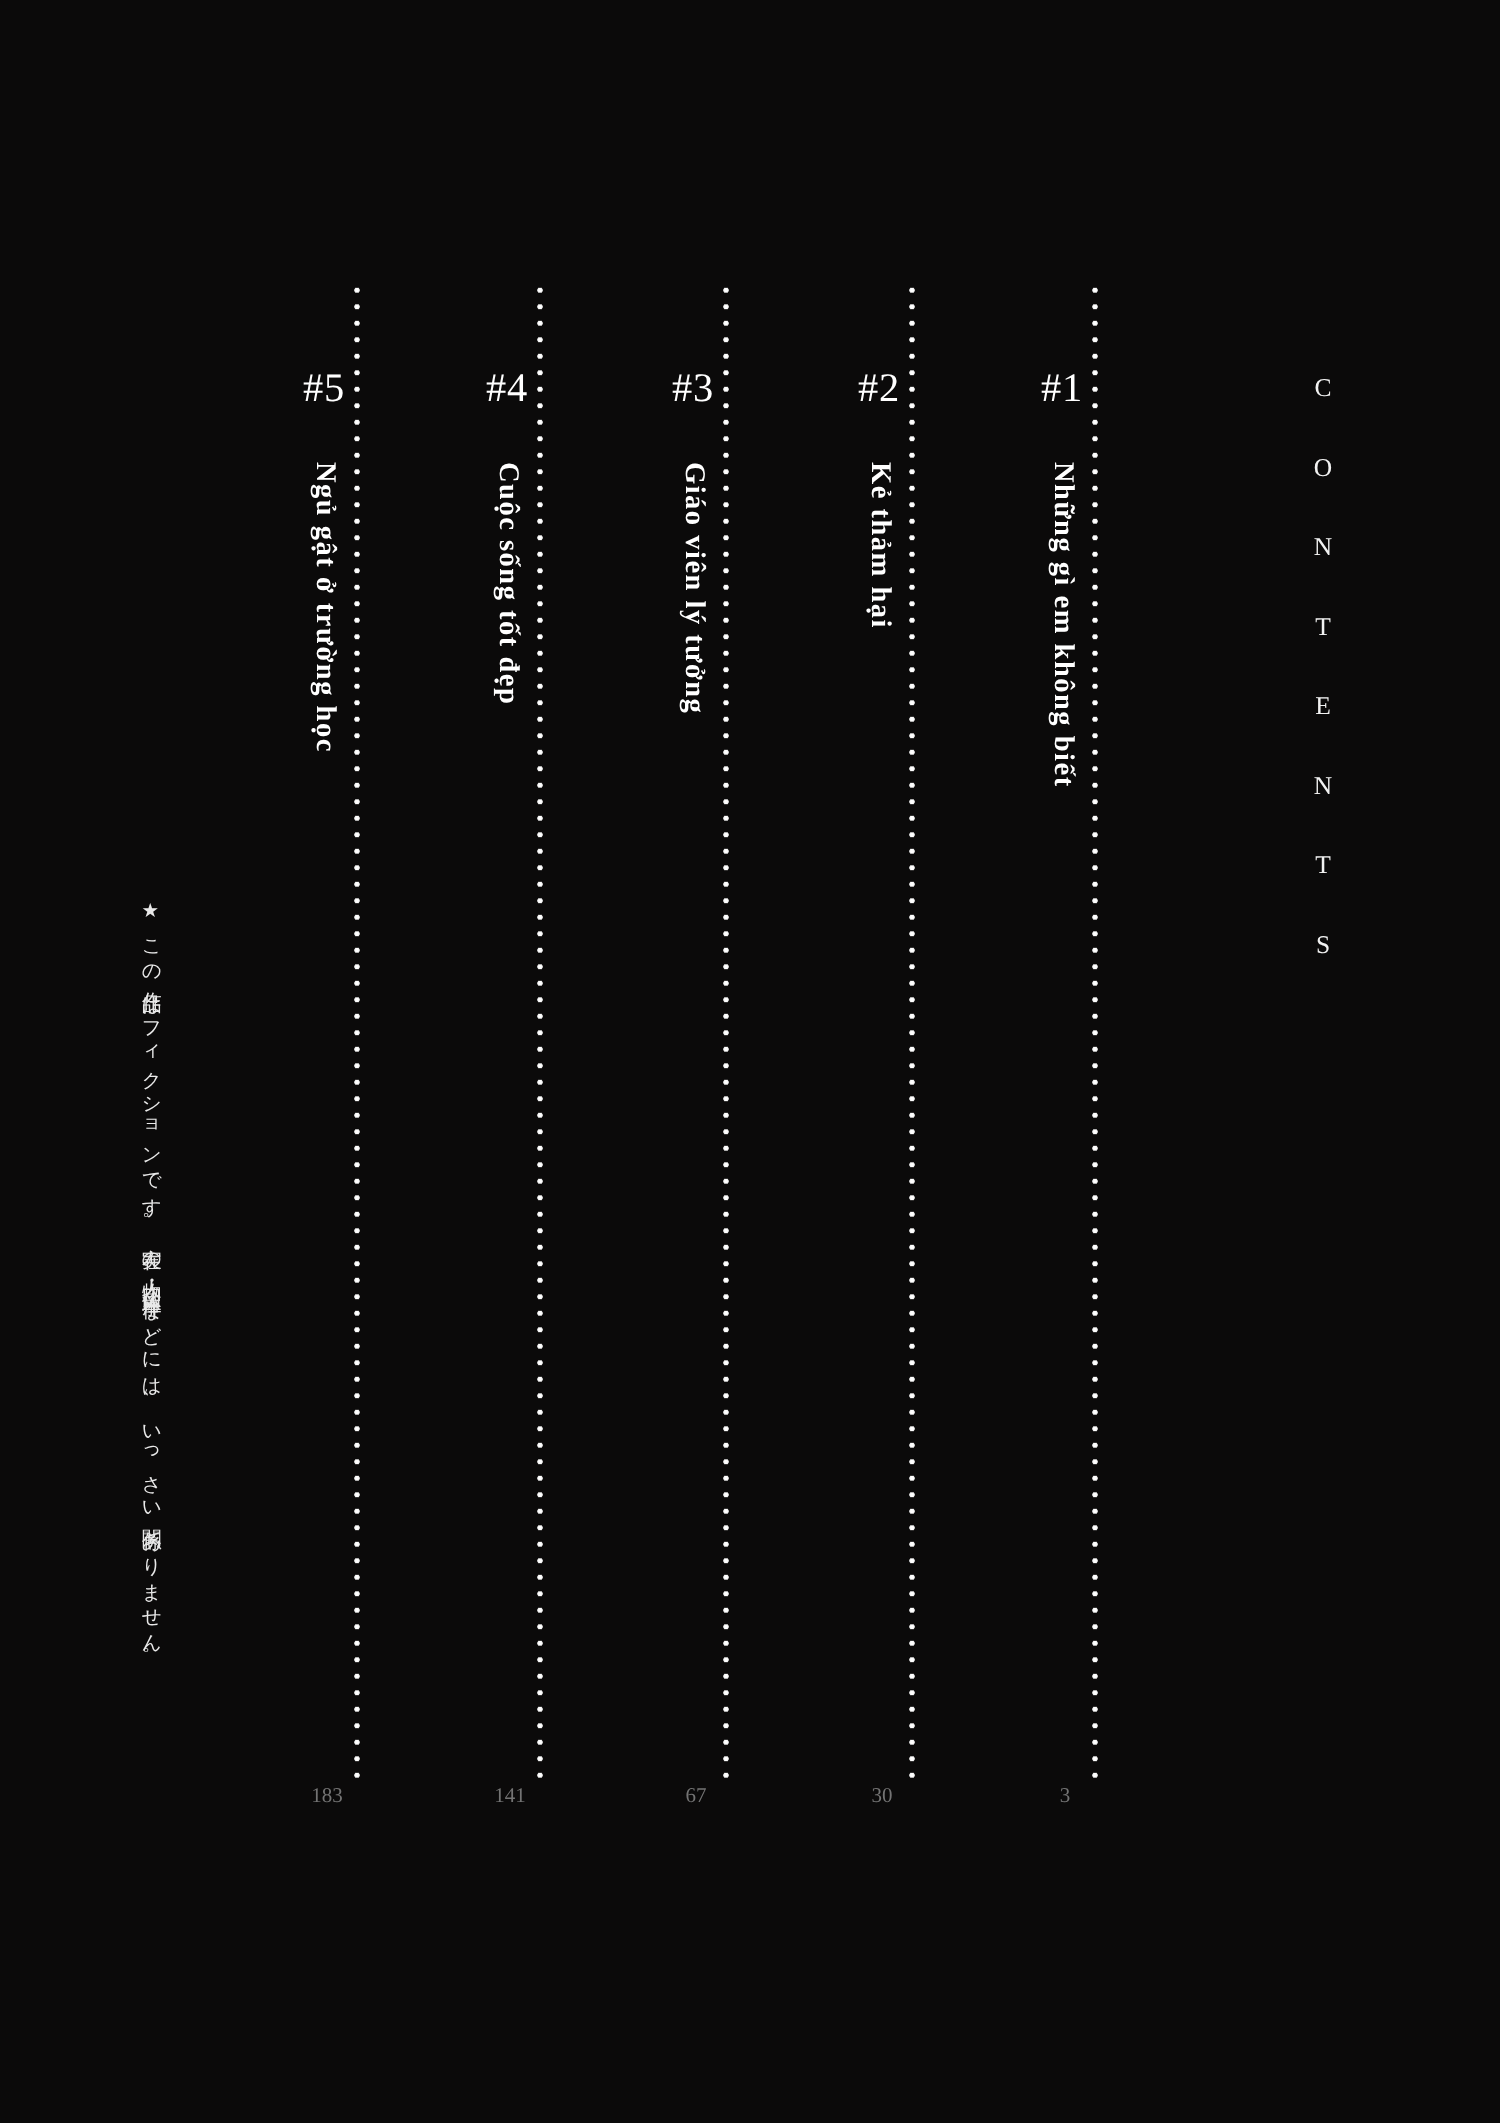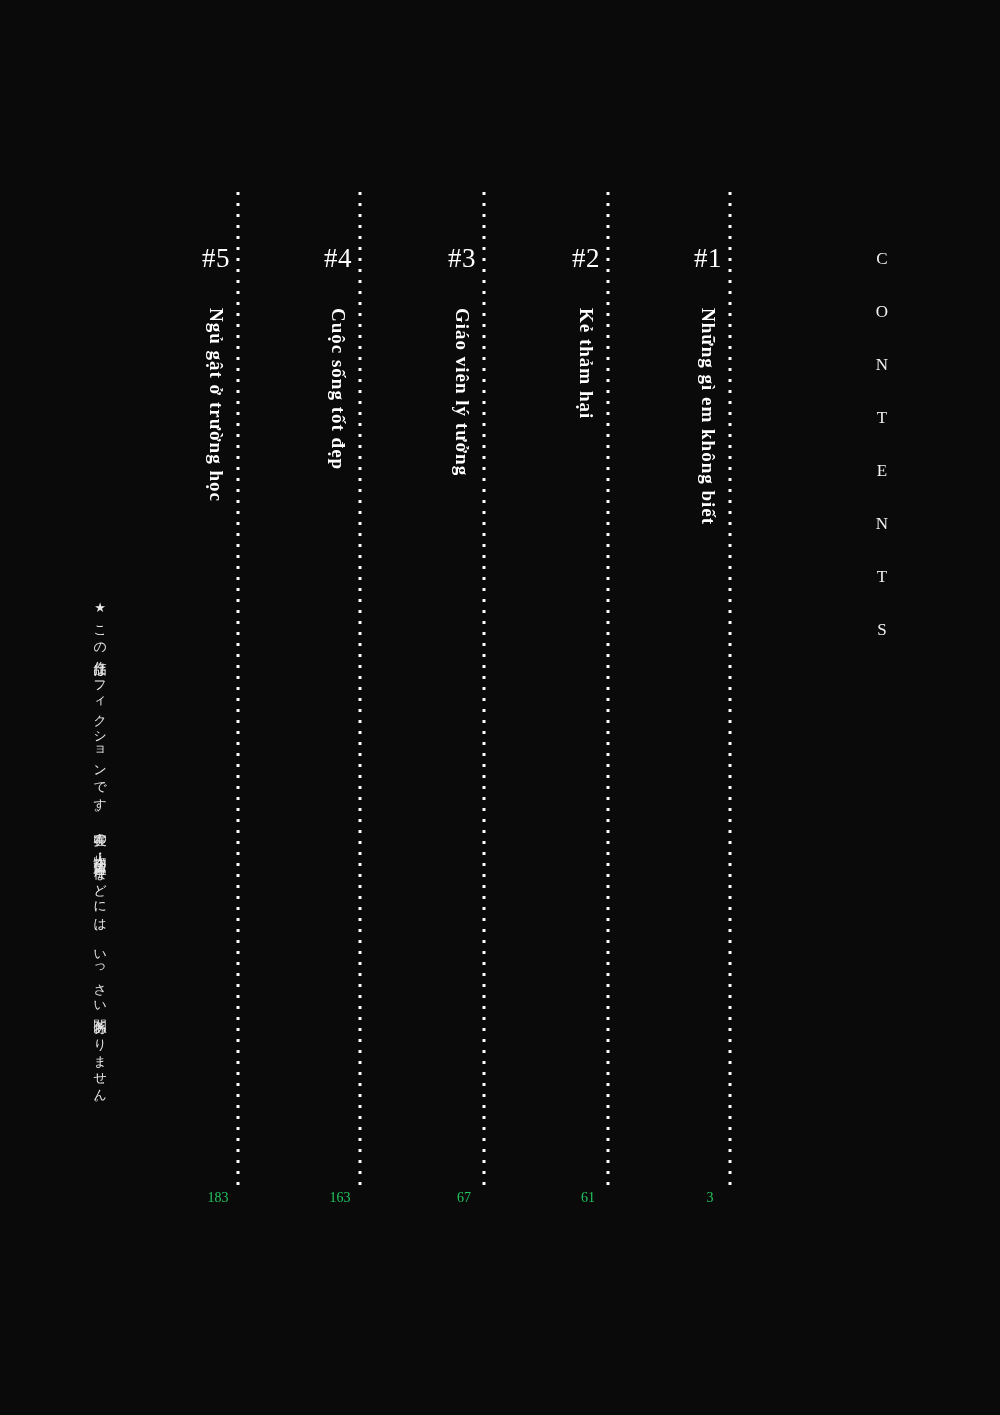--- a/index.html
+++ b/index.html
@@ -79,21 +79,21 @@
     white-space: nowrap;
     color: #fff;
   }
   .chapter-page {
     position: absolute;
     top: 1002px;
     left: 50%;
     transform: translateX(-50%) translateX(-20px);
     font-family: "Liberation Serif", serif;
     font-size: 14px;
-    color: #22c55e;
+    color: #737373;
     white-space: nowrap;
   }
 
   
   .disclaimer {
     position: absolute;
     top: 600px;
     left: 92px;
     writing-mode: vertical-rl;
     text-orientation: upright;
@@ -126,35 +126,35 @@
     <div class="dots"></div>
     <div class="chapter-num">#1</div>
     <div class="chapter-title">Những gì em không biết</div>
     <div class="chapter-page">3</div>
   </div>
 
   <div class="chapter-col" style="left:548px;">
     <div class="dots"></div>
     <div class="chapter-num">#2</div>
     <div class="chapter-title">Kẻ thảm hại</div>
-    <div class="chapter-page">61</div>
+    <div class="chapter-page">30</div>
   </div>
 
   <div class="chapter-col" style="left:424px;">
     <div class="dots"></div>
     <div class="chapter-num">#3</div>
     <div class="chapter-title">Giáo viên lý tưởng</div>
     <div class="chapter-page">67</div>
   </div>
 
   <div class="chapter-col" style="left:300px;">
     <div class="dots"></div>
     <div class="chapter-num">#4</div>
     <div class="chapter-title">Cuộc sống tốt đẹp</div>
-    <div class="chapter-page">163</div>
+    <div class="chapter-page">141</div>
   </div>
 
   <div class="chapter-col" style="left:178px;">
     <div class="dots"></div>
     <div class="chapter-num">#5</div>
     <div class="chapter-title">Ngủ gật ở trường học</div>
     <div class="chapter-page">183</div>
   </div>
 
   <div class="disclaimer">★この作品はフィクションです。実在の人物・団体・事件などには、いっさい関係ありません。</div>

